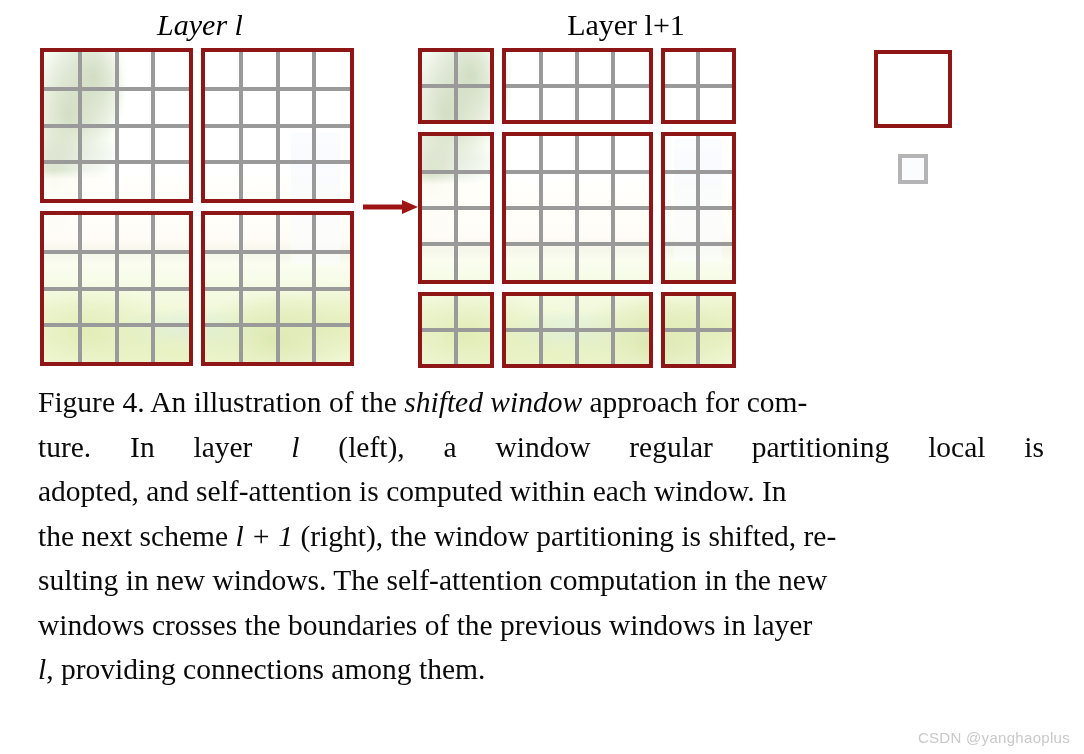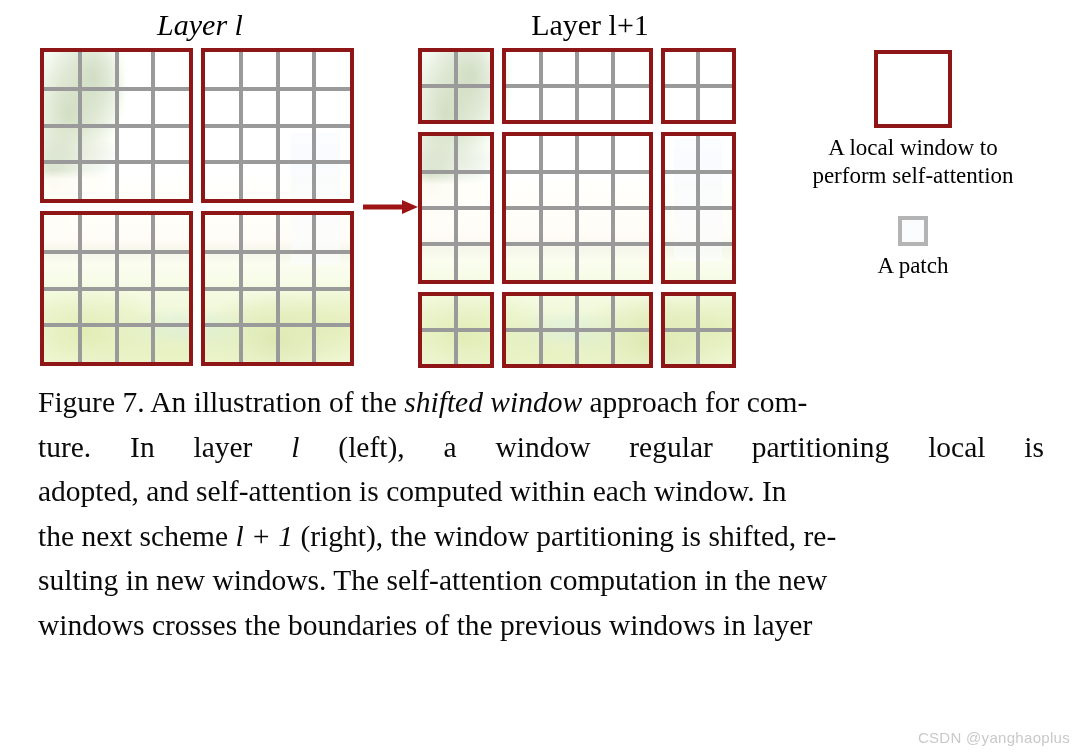--- a/index.html
+++ b/index.html
@@ -29,21 +29,21 @@
   .panel-title {
     position: absolute;
     font-size: 30px;
     line-height: 34px;
     font-family: "Liberation Serif", "DejaVu Serif", serif;
     color: #000;
     white-space: nowrap;
     text-align: center;
   }
   #title-layer-l   { left: 90px;  top: 8px;  width: 220px; font-style: italic; }
-  #title-layer-l1  { left: 440px; top: 8px;  width: 300px; }
+  #title-layer-l1  { left: 476px; top: 8px;  width: 300px; }
 
   
   
   .photo {
     position: absolute;
     inset: 0;
     background:
       
       radial-gradient(ellipse 120px 70px at 14% 88%, rgba(178,205,72,.95) 0%, rgba(178,205,72,0) 70%),
       radial-gradient(ellipse 130px 60px at 42% 94%, rgba(190,212,90,.9) 0%, rgba(190,212,90,0) 70%),
@@ -407,32 +407,27 @@
         </div>
         <div class="grid">
           <div class="vline" style="left: 31.75px;"></div>
           <div class="hline" style="top: 32px;"></div>
         </div>
       </div>
     </div>
 
   <div id="legend">
     <div id="legend-window-swatch"></div>
-    <div id="legend-window-label">
-      <div>A local window to</div>
-      <div>perform self-attention</div>
-    </div>
     <div id="legend-patch-swatch"></div>
-    <div id="legend-patch-label">A patch</div>
   </div>
 
 </div>
 
 <div id="caption">
-  <span class="cap-line"><span>Figure 7. An illustration of the </span><span class="ital">shifted window</span><span> approach for com-</span></span>
+  <span class="cap-line"><span>Figure 4. An illustration of the </span><span class="ital">shifted window</span><span> approach for com-</span></span>
 
 
   <span class="cap-line justify">
     <span>ture.</span>
     <span>In</span>
     <span>layer</span>
     <span class="mathit">l</span>
     <span>(left),</span>
     <span>a</span>
     <span>window</span>
@@ -443,15 +438,16 @@
   </span>
 
   <span class="cap-line">adopted, and self-attention is computed within each window.  In</span>
 
   <span class="cap-line"><span>the next scheme </span><span class="mathit">l + 1</span><span> (right), the window partitioning is shifted, re-</span></span>
 
   <span class="cap-line">sulting in new windows. The self-attention computation in the new</span>
 
   <span class="cap-line">windows crosses the boundaries of the previous windows in layer</span>
 
+  <span class="cap-line"><span class="mathit">l</span><span>, providing connections among them.</span></span>
 </div>
 
 <div id="watermark">CSDN @yanghaoplus</div>
 
 </body></html>

